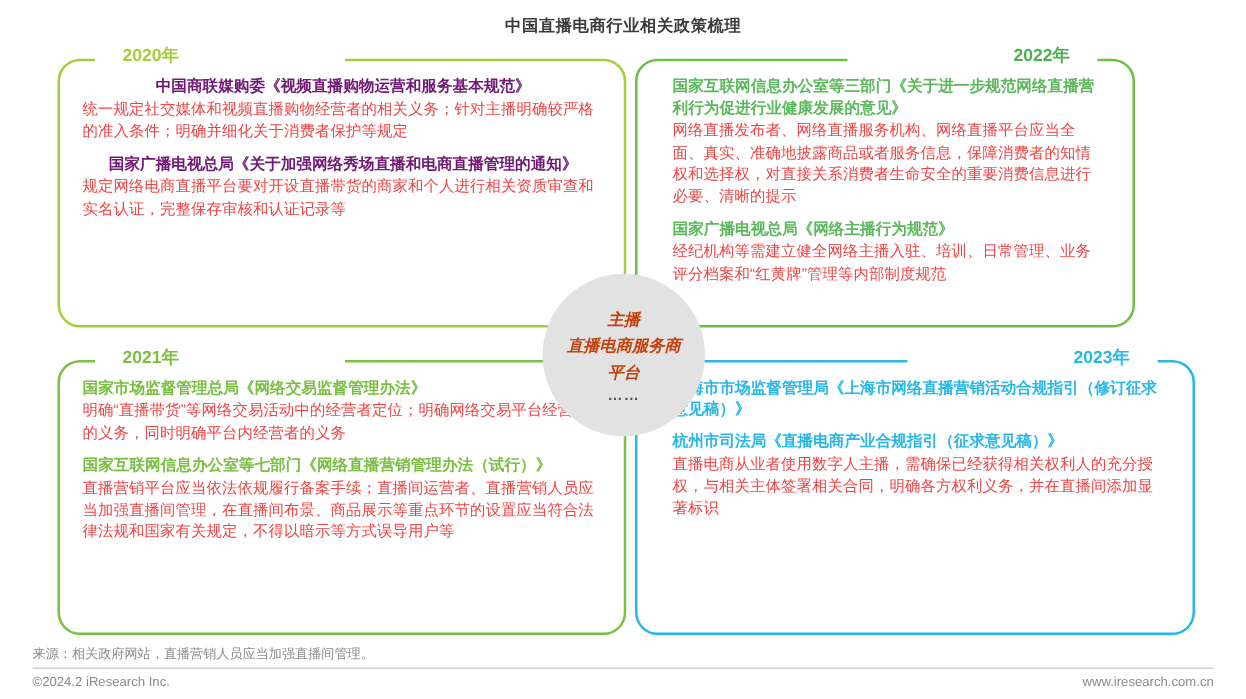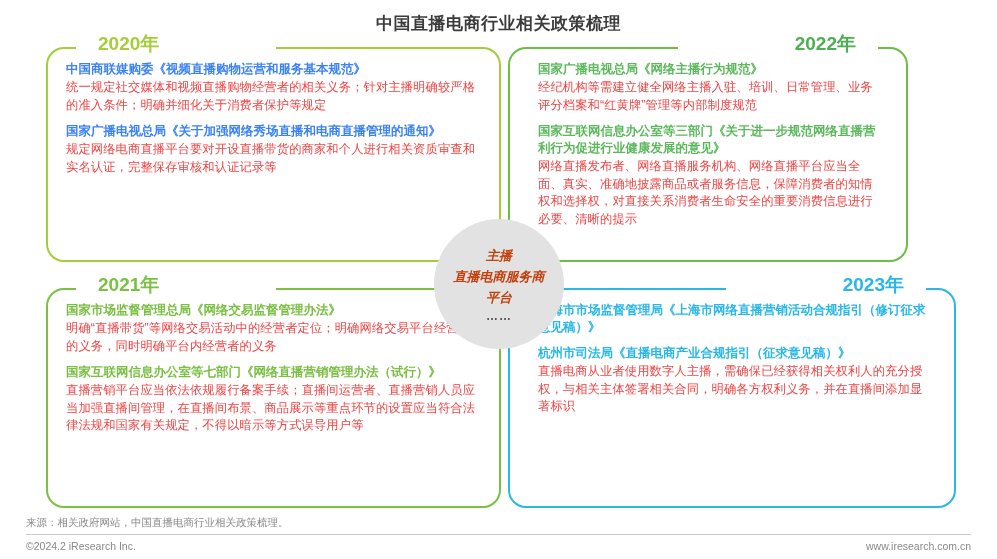--- a/index.html
+++ b/index.html
@@ -15,21 +15,21 @@
     overflow: hidden;
   }
 
   
   .page-title {
     position: absolute;
     top: 12px;
     left: 0;
     width: 997px;
     text-align: center;
-    font-size: 17px;
+    font-size: 13px;
     font-weight: bold;
     color: #3b3b3b;
     letter-spacing: 0.5px;
   }
 
   
   .card {
     position: absolute;
     box-sizing: border-box;
     border-style: solid;
@@ -50,21 +50,21 @@
     top: -4px;
   }
   .card-2020 .year-gap { left: 28px;  width: 200px; }
   .card-2021 .year-gap { left: 28px;  width: 200px; }
   .card-2022 .year-gap { right: 28px; width: 200px; }
   .card-2023 .year-gap { right: 28px; width: 200px; }
 
   .year-label {
     position: absolute;
     top: -15px;
-    font-size: 19px;
+    font-size: 14px;
     font-weight: bold;
     line-height: 20px;
     white-space: nowrap;
   }
   .card-2020 .year-label { left: 50px;  color: #a5cd39; }
   .card-2021 .year-label { left: 50px;  color: #7ac143; }
   .card-2022 .year-label { right: 50px; color: #4caf50; }
   .card-2023 .year-label { right: 50px; color: #29b7e8; }
 
   
@@ -81,21 +81,21 @@
 
   .policy { margin-bottom: 9px; }
   .policy:last-child { margin-bottom: 0; }
 
   .policy-title {
     font-size: 12.5px;
     font-weight: bold;
     line-height: 17px;
     margin-bottom: 1px;
   }
-  .card-2020 .policy-title { color: #3b82f6; }
+  .card-2020 .policy-title { color: #701a75; text-align: center; }
   .card-2021 .policy-title { color: #79bf42; }
   .card-2022 .policy-title { color: #5cb85c; }
   .card-2023 .policy-title { color: #29b7e8; }
 
   .policy-desc {
     font-size: 12.3px;
     line-height: 17.5px;
     color: #ef4444;
     letter-spacing: 0.1px;
   }
@@ -198,26 +198,26 @@
       <div class="policy-desc">直播营销平台应当依法依规履行备案手续；直播间运营者、直播营销人员应当加强直播间管理，在直播间布景、商品展示等重点环节的设置应当符合法律法规和国家有关规定，不得以暗示等方式误导用户等</div>
     </div>
   </div>
 </div>
 
 <div class="card card-2022">
   <div class="year-gap"></div>
   <div class="year-label">2022年</div>
   <div class="card-body">
     <div class="policy">
+      <div class="policy-title">国家互联网信息办公室等三部门《关于进一步规范网络直播营利行为促进行业健康发展的意见》</div>
+      <div class="policy-desc">网络直播发布者、网络直播服务机构、网络直播平台应当全面、真实、准确地披露商品或者服务信息，保障消费者的知情权和选择权，对直接关系消费者生命安全的重要消费信息进行必要、清晰的提示</div>
+    </div>
+    <div class="policy">
       <div class="policy-title">国家广播电视总局《网络主播行为规范》</div>
       <div class="policy-desc">经纪机构等需建立健全网络主播入驻、培训、日常管理、业务评分档案和“红黄牌”管理等内部制度规范</div>
-    </div>
-    <div class="policy">
-      <div class="policy-title">国家互联网信息办公室等三部门《关于进一步规范网络直播营利行为促进行业健康发展的意见》</div>
-      <div class="policy-desc">网络直播发布者、网络直播服务机构、网络直播平台应当全面、真实、准确地披露商品或者服务信息，保障消费者的知情权和选择权，对直接关系消费者生命安全的重要消费信息进行必要、清晰的提示</div>
     </div>
   </div>
 </div>
 
 <div class="card card-2023">
   <div class="year-gap"></div>
   <div class="year-label">2023年</div>
   <div class="card-body">
     <div class="policy">
       <div class="policy-title">上海市市场监督管理局《上海市网络直播营销活动合规指引（修订征求意见稿）》</div>
@@ -229,16 +229,16 @@
   </div>
 </div>
 
 <div class="center-circle">
   <div class="cc-line">主播</div>
   <div class="cc-line">直播电商服务商</div>
   <div class="cc-line">平台</div>
   <div class="cc-dots">……</div>
 </div>
 
-<div class="source-note">来源：相关政府网站，中国直播电商行业相关政策梳理。</div>
+<div class="source-note">来源：相关政府网站，直播营销人员应当加强直播间管理。</div>
 <div class="footer-rule"></div>
 <div class="footer-left">©2024.2 iResearch Inc.</div>
 <div class="footer-right">www.iresearch.com.cn</div>
 
 </body></html>

